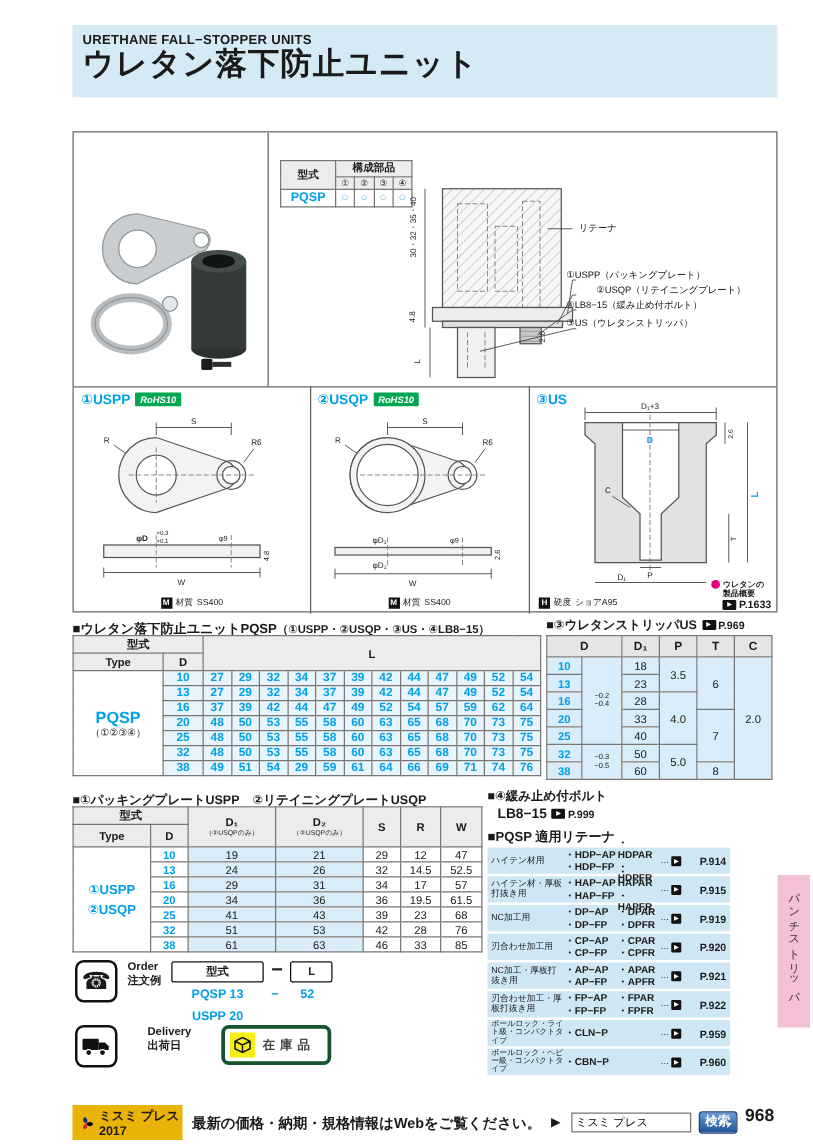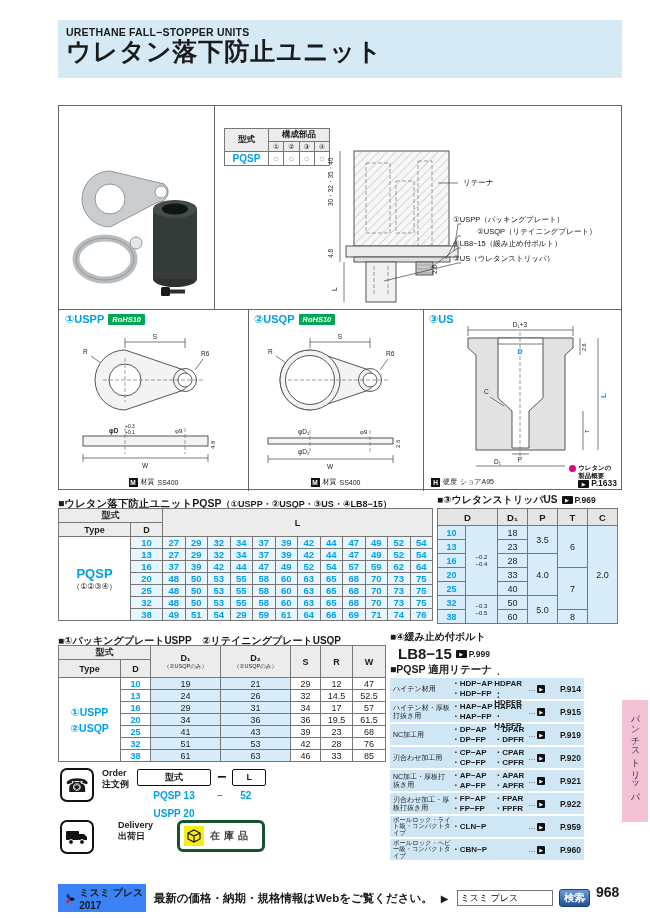--- a/index.html
+++ b/index.html
@@ -88,21 +88,21 @@
   .ic-box { width:34px; height:34px; border:2px solid #111; border-radius:7px; display:flex; align-items:center; justify-content:center; font-size:19px; }
   .od-lbl { font-size:9px; font-weight:bold; line-height:1.25; }
   .ord-box { border:1.5px solid #111; border-radius:2px; background:#fff; font-size:9px; font-weight:bold; text-align:center; height:17px; line-height:15px; }
   .ord-ex { color:#00a0e9; font-weight:bold; font-size:10px; text-align:center; }
   .stock { display:inline-flex; align-items:center; gap:6px; border:3px solid #14532d; border-radius:6px; padding:3px 10px 3px 4px; background:#fff; }
   .stock-cube { width:20px; height:20px; background:#f7ef13; display:flex; align-items:center; justify-content:center; }
   .stock-txt { font-size:10px; letter-spacing:4px; color:#444; font-weight:bold; }
 
   
   .footer { left:58px; top:884px; width:532px; height:28px; display:flex; align-items:center; }
-  .f-brand { width:128px; height:28px; background:#3b82f6; display:flex; align-items:center; gap:4px; padding-left:6px; font-size:10px; font-weight:bold; }
+  .f-brand { width:128px; height:28px; background:#eab308; display:flex; align-items:center; gap:4px; padding-left:6px; font-size:10px; font-weight:bold; }
   .f-msg { font-size:11.5px; font-weight:bold; margin-left:8px; white-space:nowrap; }
   .f-arrow { font-size:10px; margin-left:8px; }
   .f-input { width:96px; height:16px; border:1px solid #777; font-size:9px; padding:0 3px; margin-left:8px; font-family:"Liberation Sans","DejaVu Sans",sans-serif; }
   .f-btn { width:46px; height:18px; margin-left:6px; background:linear-gradient(#6a9bd8,#1f5398); border:1px solid #17406f; border-radius:3px; color:#fff; font-size:10px; font-weight:bold; line-height:16px; text-align:center; position:relative; cursor:pointer; }
   .f-btn .cur { position:absolute; right:2px; bottom:-2px; font-size:8px; color:#fff; text-shadow:0 0 1px #000; transform:rotate(-20deg); }
   .pagenum { font-size:14px; font-weight:bold; }
 
   .side-tab { left:622px; top:700px; width:26px; height:122px; background:#f3c0d5; padding-top:8px; text-align:center; }
   .side-tab span { writing-mode:vertical-rl; font-size:9px; color:#333; letter-spacing:1px; }
 </style>
@@ -597,21 +597,21 @@
           <td class="blu">63</td>
           <td>46</td>
           <td>33</td>
           <td>85</td>
         </tr>
   </tbody>
     </table>
 
   <div class="abs sec-title" style="left:390px; top:630px; font-size:10px;">■④緩み止め付ボルト</div>
   <div class="abs" style="left:398px; top:645px; display:flex; align-items:center; gap:4px;">
-    <span class="b" style="font-size:15px;">LB8−15</span>
+    <span class="b" style="font-size:11px;">LB8−15</span>
     <span class="pgref">
         <span class="pg-ic">▶</span>
         <span>P.999</span>
       </span>
   </div>
 
   <div class="abs sec-title" style="left:390px; top:663px;">■PQSP 適用リテーナ</div>
   <div class="abs" style="left:390px; top:678px; width:194px;">
     <div class="ret-row">
         <span class="ret-use">ハイテン材用</span>

